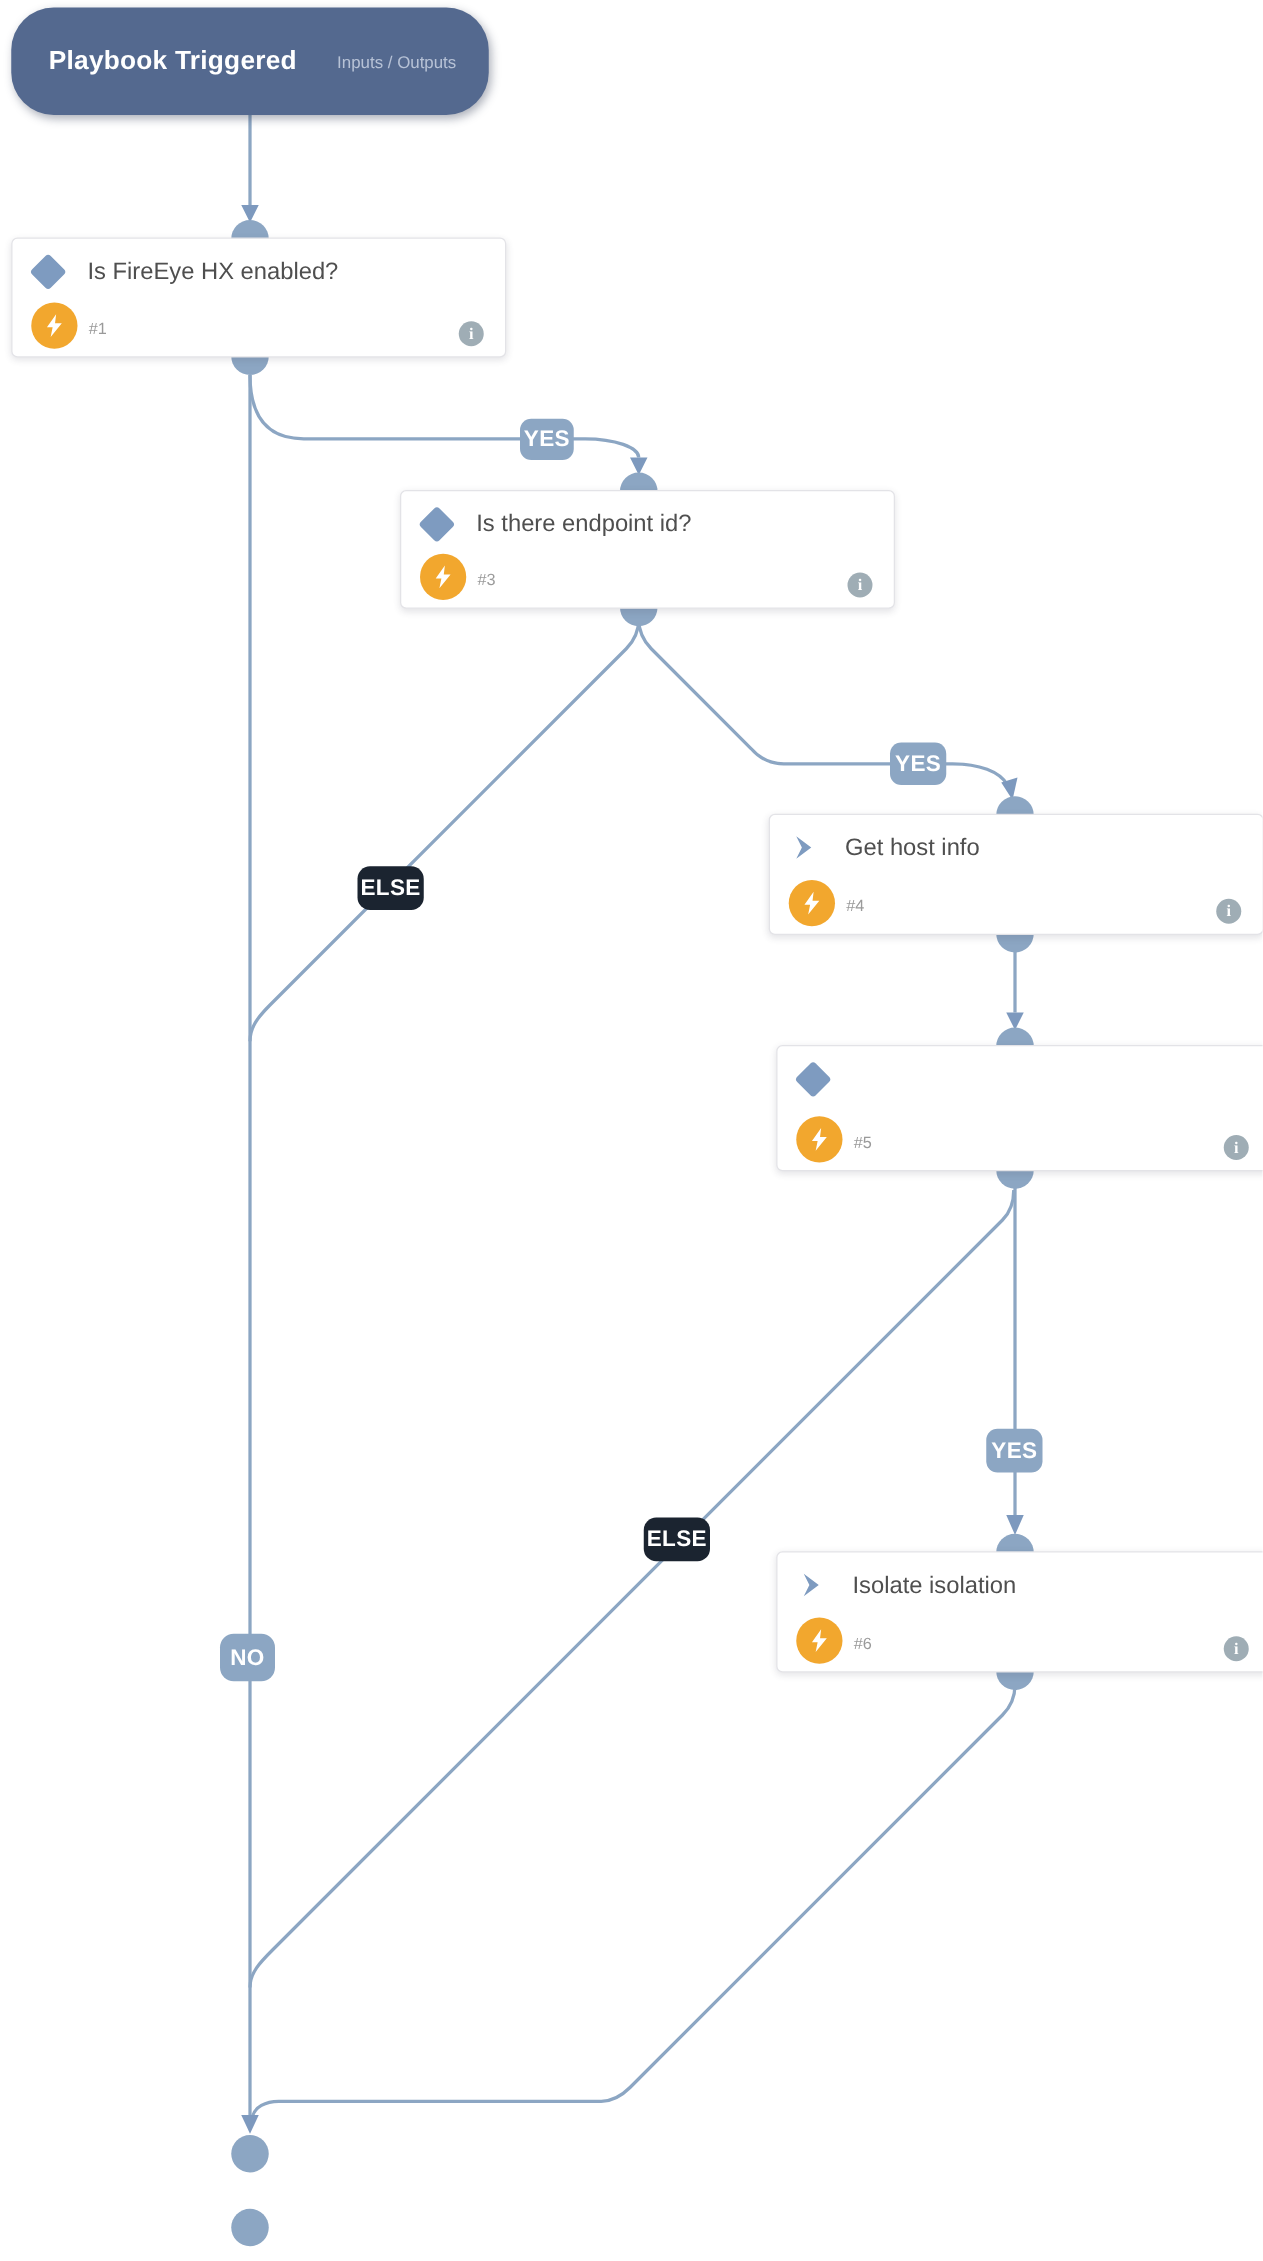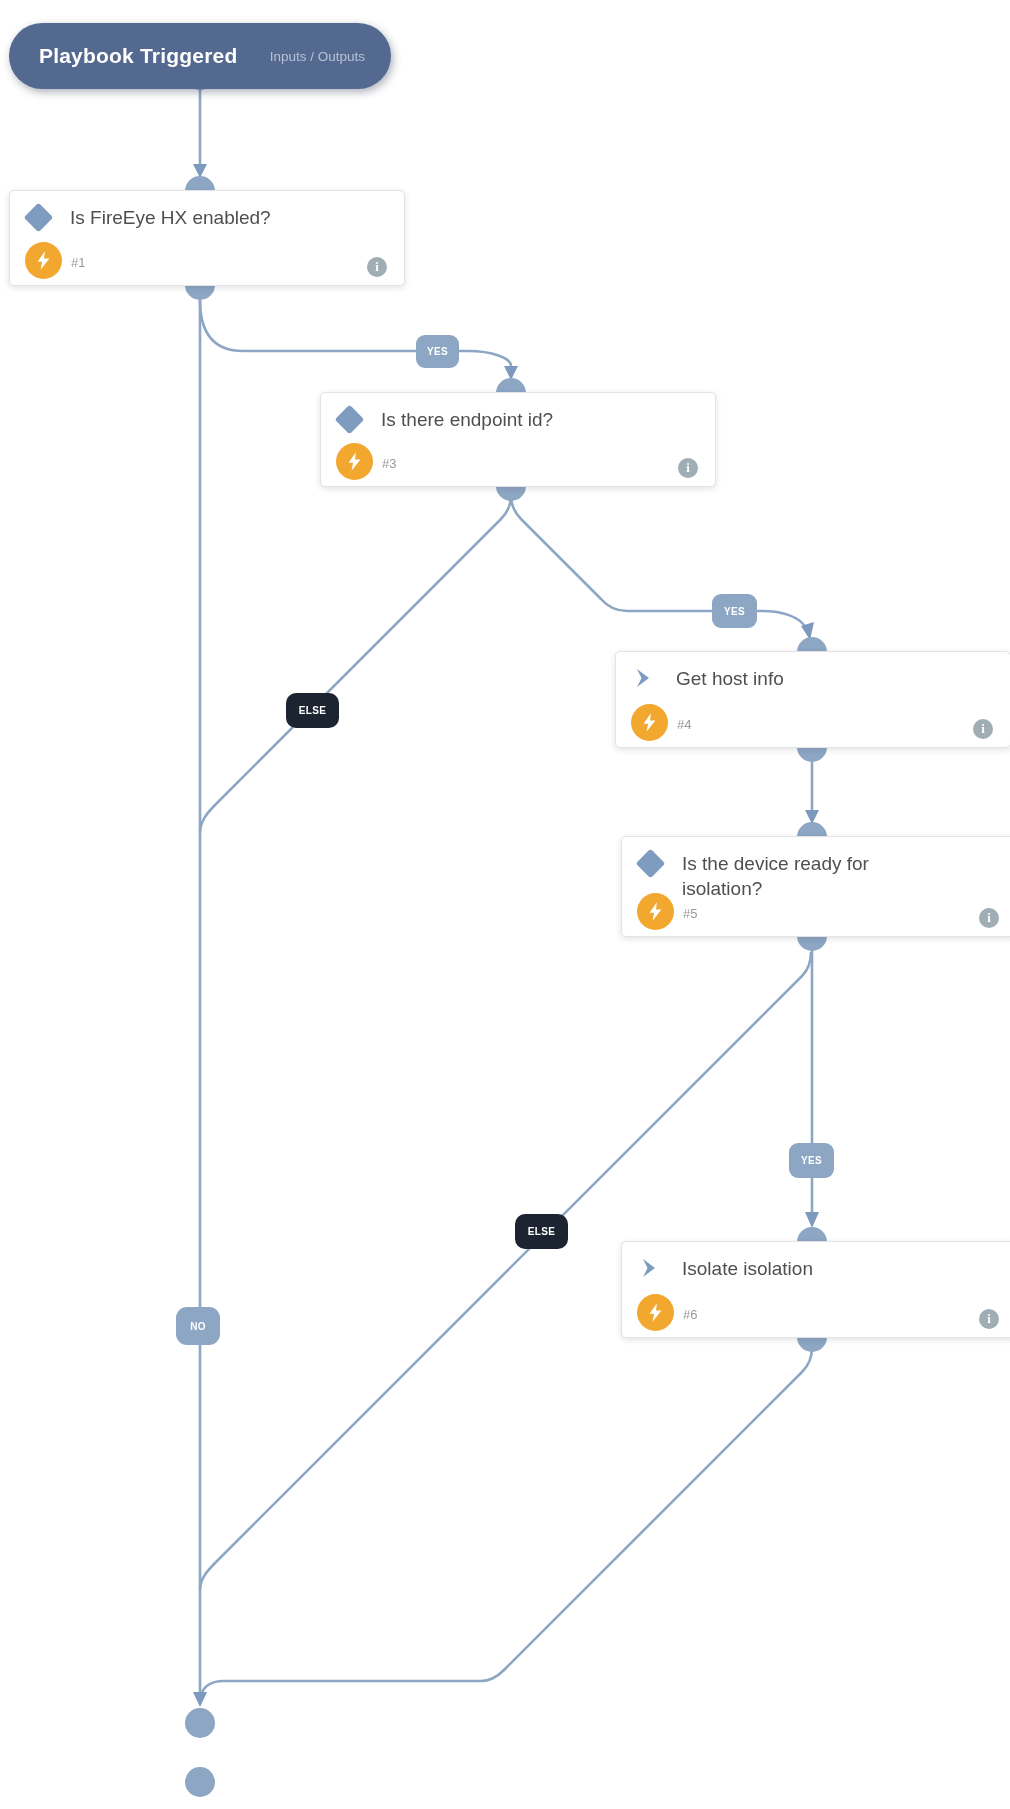--- a/index.html
+++ b/index.html
@@ -25,21 +25,21 @@
   svg.edge-layer circle{fill:var(--edge)}
   svg.edge-layer polygon{fill:var(--arrow)}
 
   
   .pill{
     position:absolute;left:9px;width:382px;z-index:3;
     background:var(--pill);border-radius:34px;
     box-shadow:2px 3px 8px rgba(45,55,80,.40);
     display:flex;align-items:center;color:#fff;
   }
-  .pill.header{top:23px;height:66px}
+  .pill.header{top:6px;height:86px}
   .pill.done{top:1818px;height:45px}
   .pill .pill-title{margin-left:30px;font-size:21px;font-weight:bold;letter-spacing:.2px}
   .pill .pill-link{margin-left:auto;margin-right:26px;font-size:13.5px;font-weight:normal;color:#B7C2D6}
   .pill .pill-info{
     margin-left:auto;margin-right:22px;width:21px;height:21px;border-radius:50%;
     background:#fff;color:var(--pill);display:flex;align-items:center;justify-content:center;
     font-family:"Liberation Serif",serif;font-weight:bold;font-size:14px;
   }
 
   
@@ -61,21 +61,21 @@
   .node .node-num{position:absolute;left:61px;bottom:15px;font-size:13px;color:var(--num)}
   .node .info-dot{
     position:absolute;right:17px;bottom:8px;width:20px;height:20px;border-radius:50%;
     background:var(--info);color:#fff;display:flex;align-items:center;justify-content:center;
     font-family:"Liberation Serif",serif;font-weight:bold;font-size:13px;cursor:pointer;
   }
 
   
   .badge{
     position:absolute;z-index:4;display:flex;align-items:center;justify-content:center;
-    color:#fff;font-weight:bold;font-size:10px;letter-spacing:.3px;
+    color:#fff;font-weight:bold;font-size:18px;letter-spacing:.3px;
   }
   .badge.yes,.badge.no{background:var(--edge);border-radius:9px}
   .badge.else{background:var(--else-bg);border-radius:10px}
   #badge-yes1{left:416px;top:335px;width:43px;height:33px}
   #badge-yes2{left:712px;top:594px;width:45px;height:34px}
   #badge-yes3{left:789px;top:1143px;width:45px;height:35px}
   #badge-else1{left:286px;top:693px;width:53px;height:35px}
   #badge-else2{left:515px;top:1214px;width:53px;height:35px}
   #badge-no{left:176px;top:1307px;width:44px;height:38px;border-radius:11px}
 
@@ -176,21 +176,20 @@
       </svg>
   </span>
   <span class="node-num">#4</span>
   <span class="info-dot">i</span>
 </div>
 
 <div class="node" id="node-5">
   <span class="shape-icon">
       <span class="diamond"></span>
     </span>
-  <div class="node-title">Is the device ready for isolation?</div>
   <span class="bolt-badge">
     <svg width="21" height="21" viewBox="0 0 24 24">
         <path d="M13.6 1.5 L5.2 13.4 L10.4 13.4 L8.6 22.5 L18.8 9.8 L12.6 9.8 Z" fill="#ffffff"></path>
       </svg>
   </span>
   <span class="node-num">#5</span>
   <span class="info-dot">i</span>
 </div>
 
 <div class="node" id="node-6">

